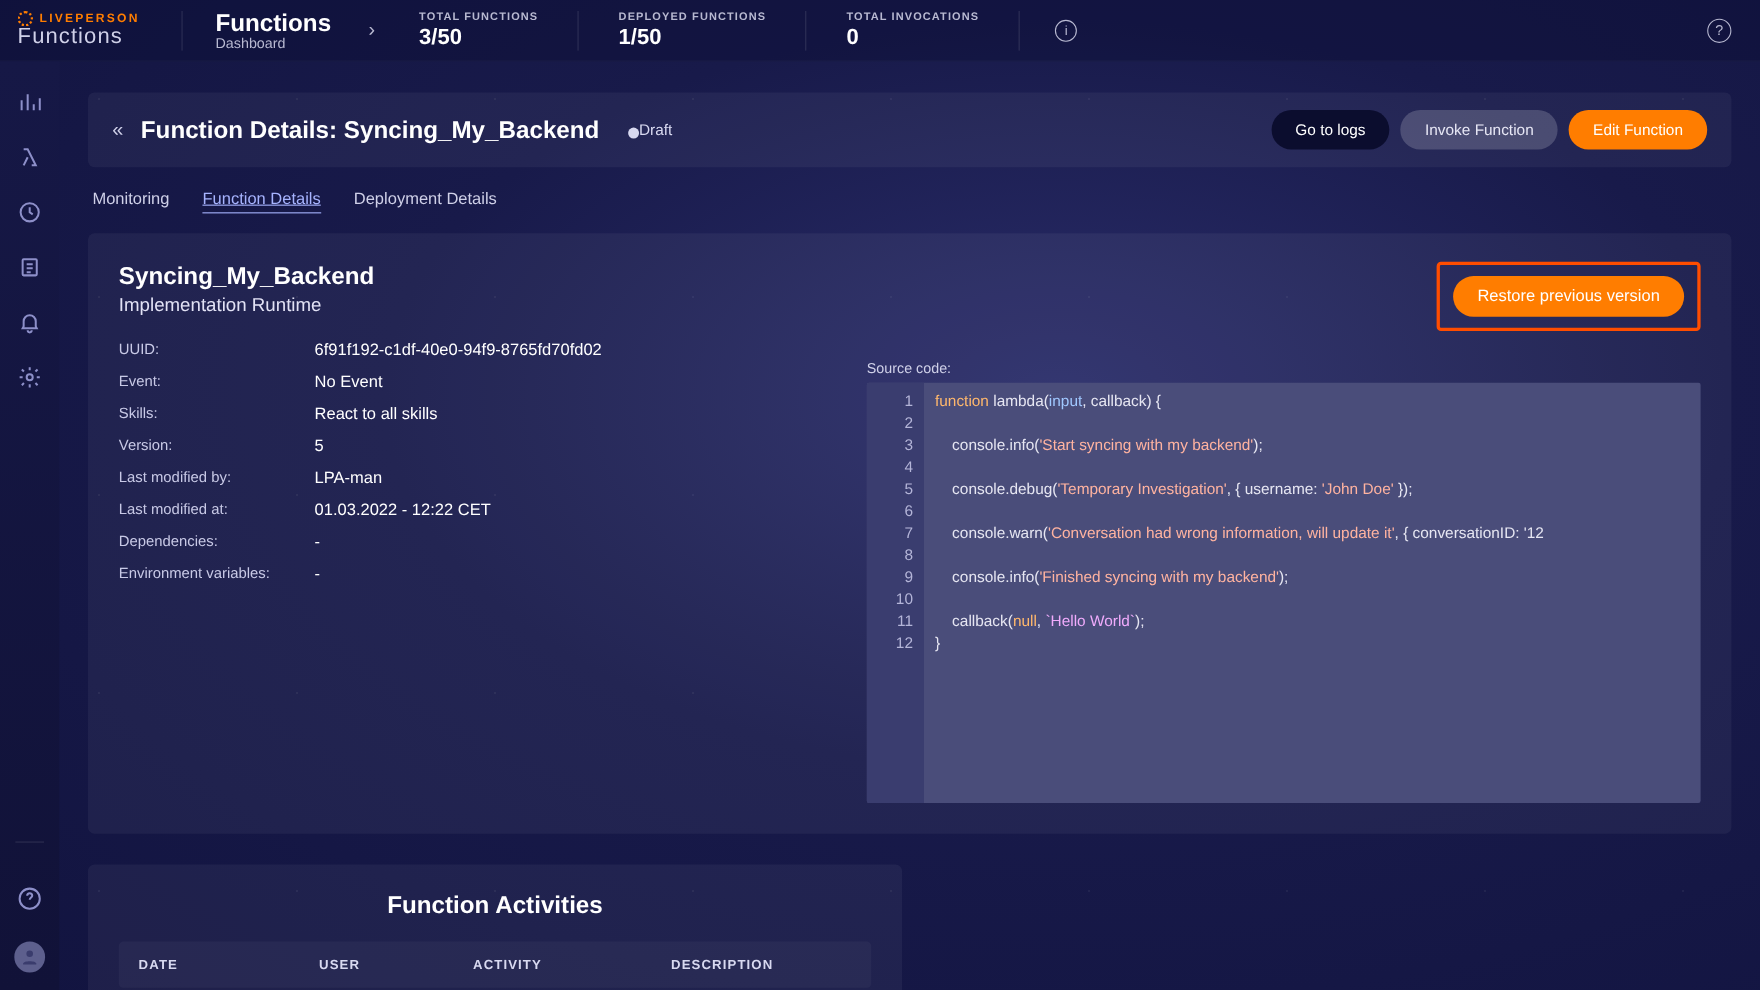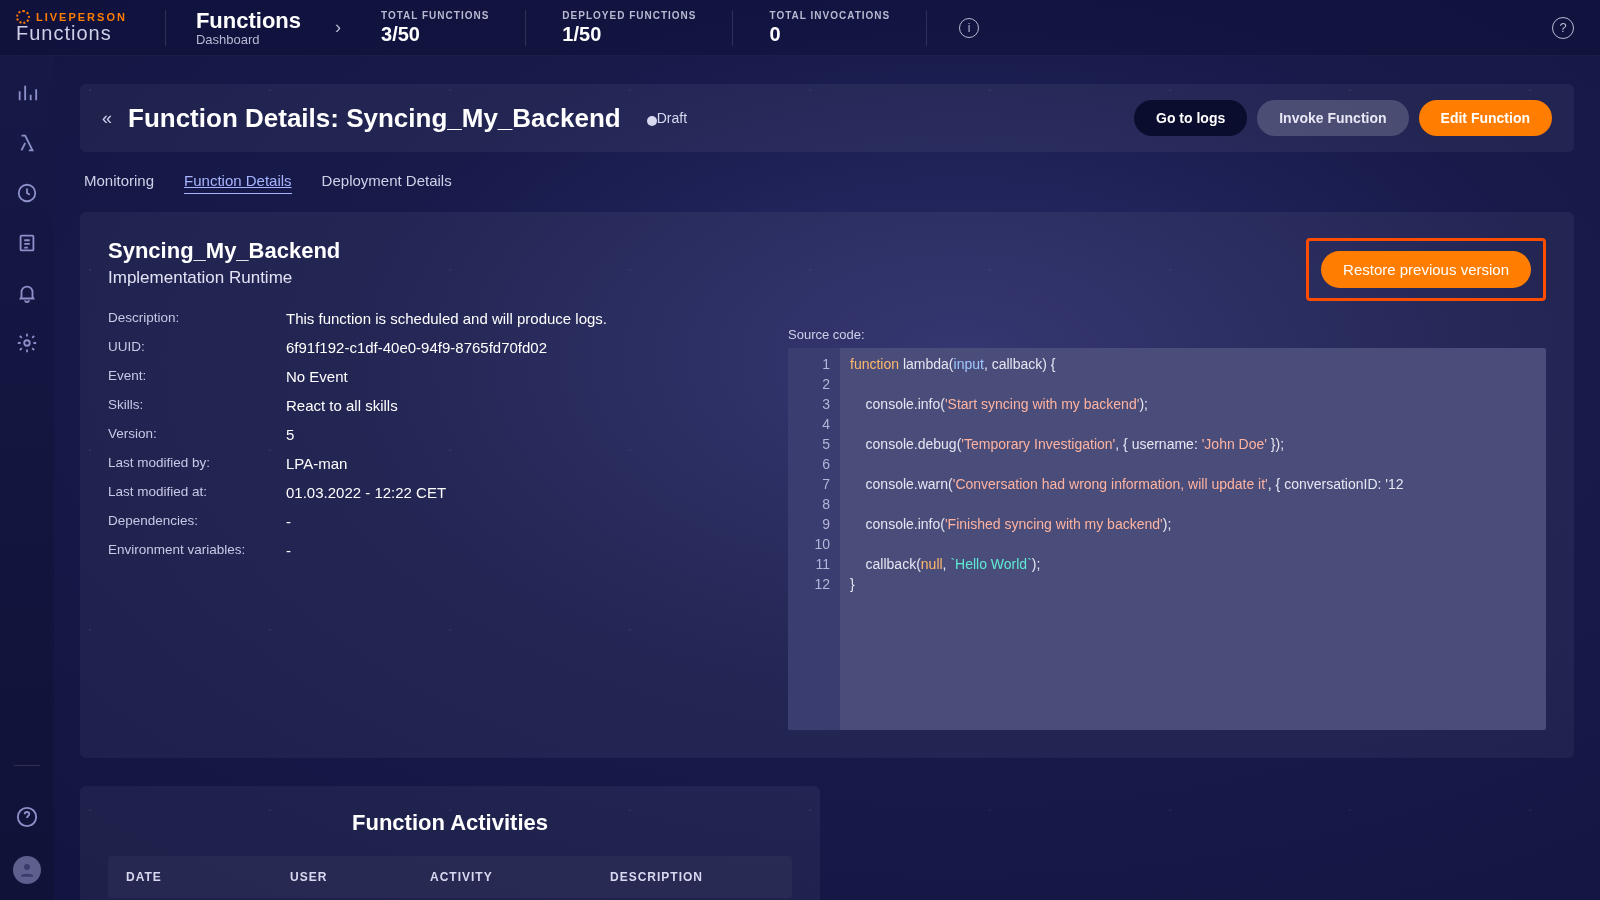--- a/index.html
+++ b/index.html
@@ -63,25 +63,25 @@
   
   .main{position:absolute;left:54px;right:0;top:56px;bottom:0;padding:28px 26px;overflow:hidden}
 
   .header-card{
     background:var(--panel);
     border-radius:6px;
     padding:16px 22px;
     display:flex;align-items:center;gap:16px;
   }
   .back-chevrons{font-size:18px;color:#cfd0e8;cursor:pointer}
-  .hc-title{font-size:26px;font-weight:700}
+  .hc-title{font-size:22px;font-weight:700}
   .status-pill{display:flex;align-items:flex-end;gap:0;margin-left:10px}
   .status-dot{width:10px;height:10px;border-radius:50%;background:#d8d9f0}
   .status-txt{font-size:14px;color:#d8d9f0}
-  .btn{border:none;border-radius:20px;padding:10px 22px;font-size:14px;cursor:pointer;font-weight:700}
+  .btn{border:none;border-radius:20px;padding:10px 22px;font-size:14px;cursor:pointer;font-weight:400}
   .btn-dark{background:#0b0d2e;color:#fff}
   .btn-mute{background:rgba(255,255,255,0.18);color:#e7e7f5}
   .btn-orange{background:var(--orange);color:#fff}
   .btn-row{margin-left:auto;display:flex;gap:10px}
 
   
   .tabs{display:flex;gap:30px;margin:20px 4px 18px}
   .tab{font-size:15px;color:#cfd0e8;cursor:pointer;padding-bottom:4px}
   .tab.active{color:#a7b4ff;border-bottom:1px solid #a7b4ff;text-decoration:underline}
 
@@ -106,21 +106,21 @@
   .panel-head{display:flex;align-items:flex-start;margin-bottom:26px}
 
   .src-label{font-size:13px;color:#cfd0e8;margin-bottom:6px}
   .code{flex:1;display:flex;background:var(--code-bg);border-radius:2px;overflow:hidden;font-family:Menlo,Consolas,monospace;font-size:14px;line-height:20px}
   .gutter{background:#3a3d6f;color:#b4b5d8;padding:6px 10px;text-align:right;min-width:52px}
   .gutter div{height:20px}
   .code-body{padding:6px 10px;white-space:pre;overflow:hidden;color:#e6e6f2}
   .tok-kw{color:#ffb86c}
   .tok-arg{color:#a0c8ff}
   .tok-str{color:#ffb3a0}
-  .tok-str2{color:#5eead4}
+  .tok-str2{color:#f0abfc}
 
   
   .activities{
     margin-top:28px;
     background:var(--panel);
     border-radius:6px;
     padding:24px 28px;
     width:740px;
   }
   .act-title{font-size:22px;font-weight:700;text-align:center;margin-bottom:20px}
@@ -247,24 +247,20 @@
     <div class="tab">Deployment Details</div>
   </div>
 
   <div class="panel">
     <div class="left">
       <div class="panel-head" style="display:block;margin-bottom:22px">
         <div class="fn-title">Syncing_My_Backend</div>
         <div class="fn-sub">Implementation Runtime</div>
       </div>
 
-      <div class="kv">
-        <div class="kv-label">Description:</div>
-        <div class="kv-value">This function is scheduled and will produce logs.</div>
-      </div>
       <div class="kv">
         <div class="kv-label">UUID:</div>
         <div class="kv-value">6f91f192-c1df-40e0-94f9-8765fd70fd02</div>
       </div>
       <div class="kv">
         <div class="kv-label">Event:</div>
         <div class="kv-value">No Event</div>
       </div>
       <div class="kv">
         <div class="kv-label">Skills:</div>

